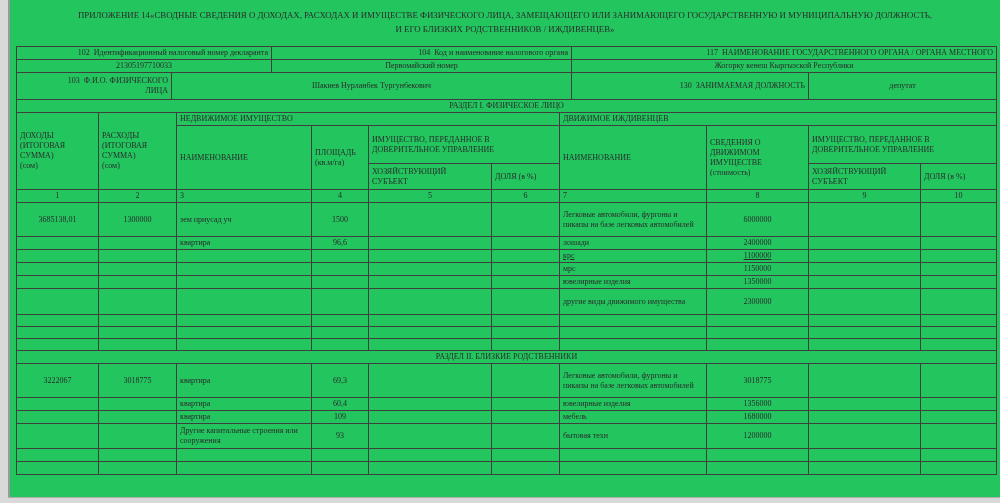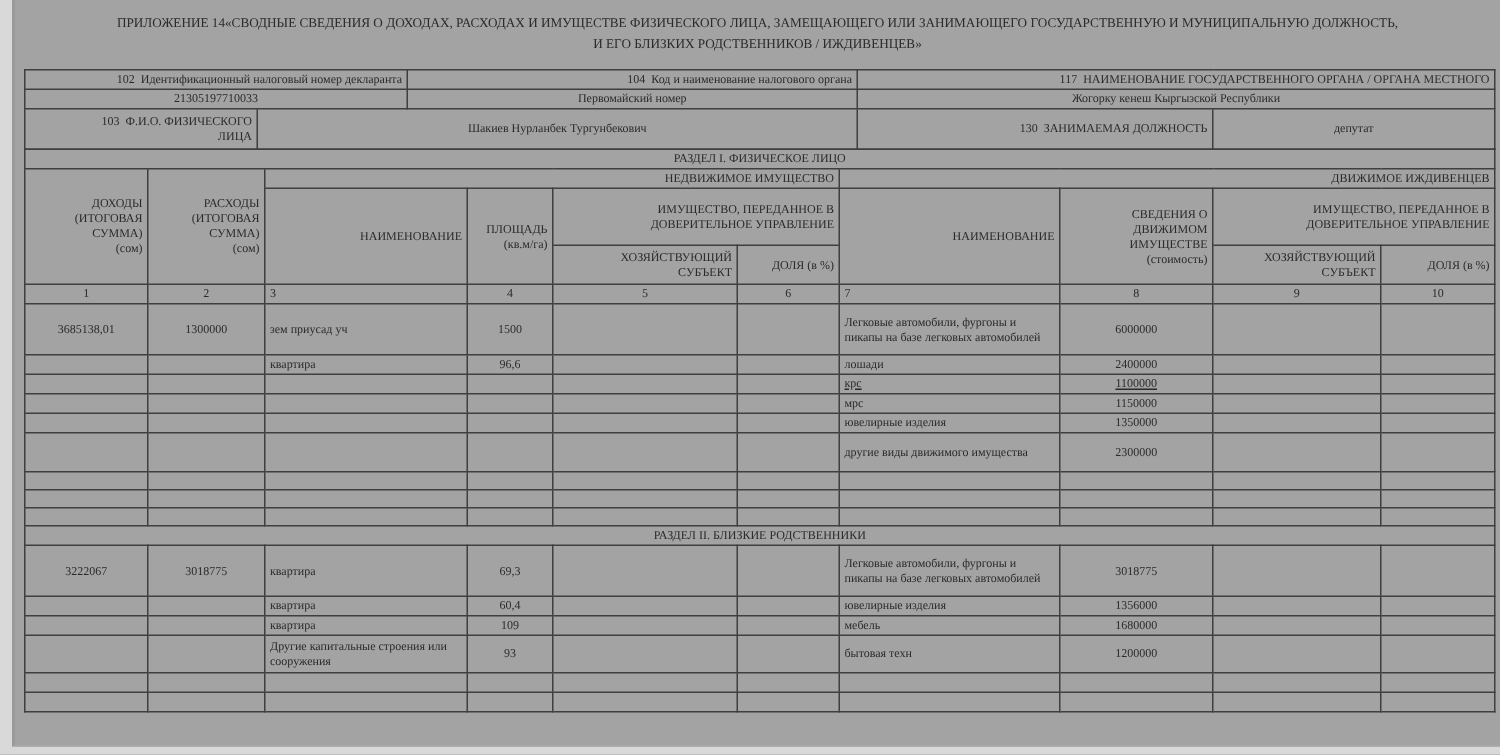--- a/index.html
+++ b/index.html
@@ -7,21 +7,21 @@
   body {
     background:#d9d9d9;
     font-family:"Liberation Serif", serif;
     color:#2b2b2b;
     overflow:hidden;
     position:relative;
   }
   .page {
     position:absolute; left:8px; top:0;
     width:992px; height:497px;
-    background:#a3a3a3;
+    background:#22c55e;
     border-left:2px solid #9a9a9a;
     box-shadow:0 1px 0 #aeaeae;
     padding:7px 5px 0 5px;
   }
   .doc-title {
     text-align:center;
     font-size:8.8px;
     line-height:1.6;
     margin:1px 14px 10px 14px;
     white-space:pre-line;
@@ -34,21 +34,21 @@
     font-weight:normal;
     vertical-align:middle;
     padding:1px 3px;
     overflow:hidden;
     line-height:1.25;
   }
   .pre { white-space:pre-line; }
   .prew { white-space:pre-wrap; }
   .ctr { text-align:center; }
   .lft { text-align:right; }
-  .hdr { text-align:right; }
+  .hdr { text-align:left; }
   .dc { vertical-align:middle; }
   .c1,.c2,.c4,.c5,.c6,.c8,.c9,.c10 { text-align:center; }
   .c3,.c7 { text-align:left; }
   .num-left { text-align:left; }
   .section-row td { text-align:center; height:12px; }
 </style>
 </head>
 <body>
 
 <div class="page">

